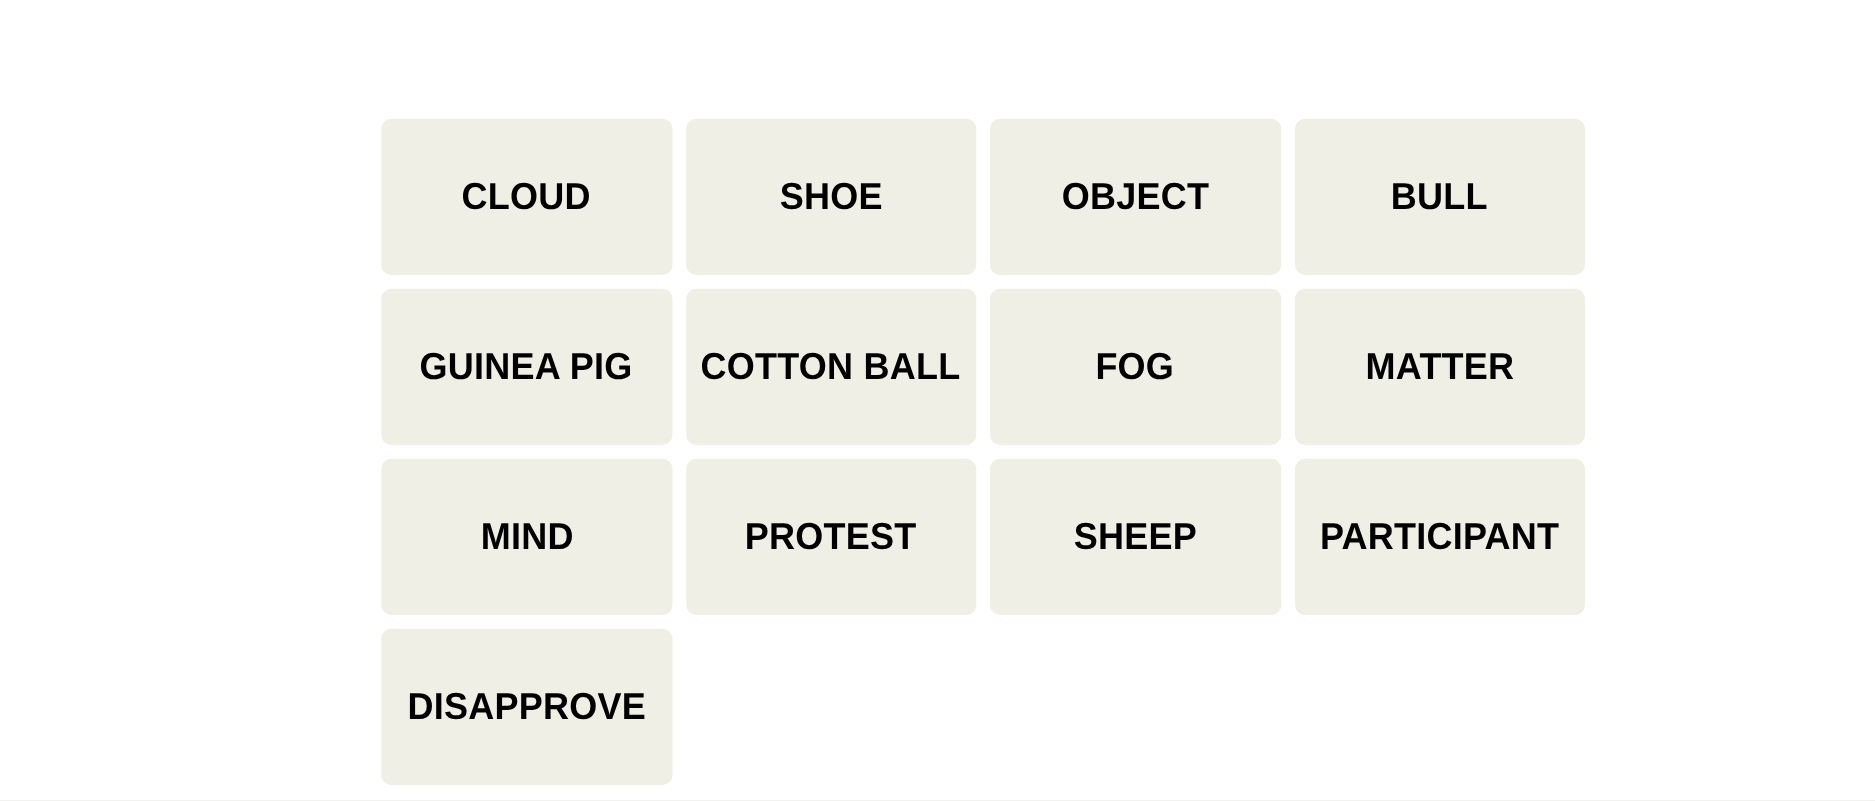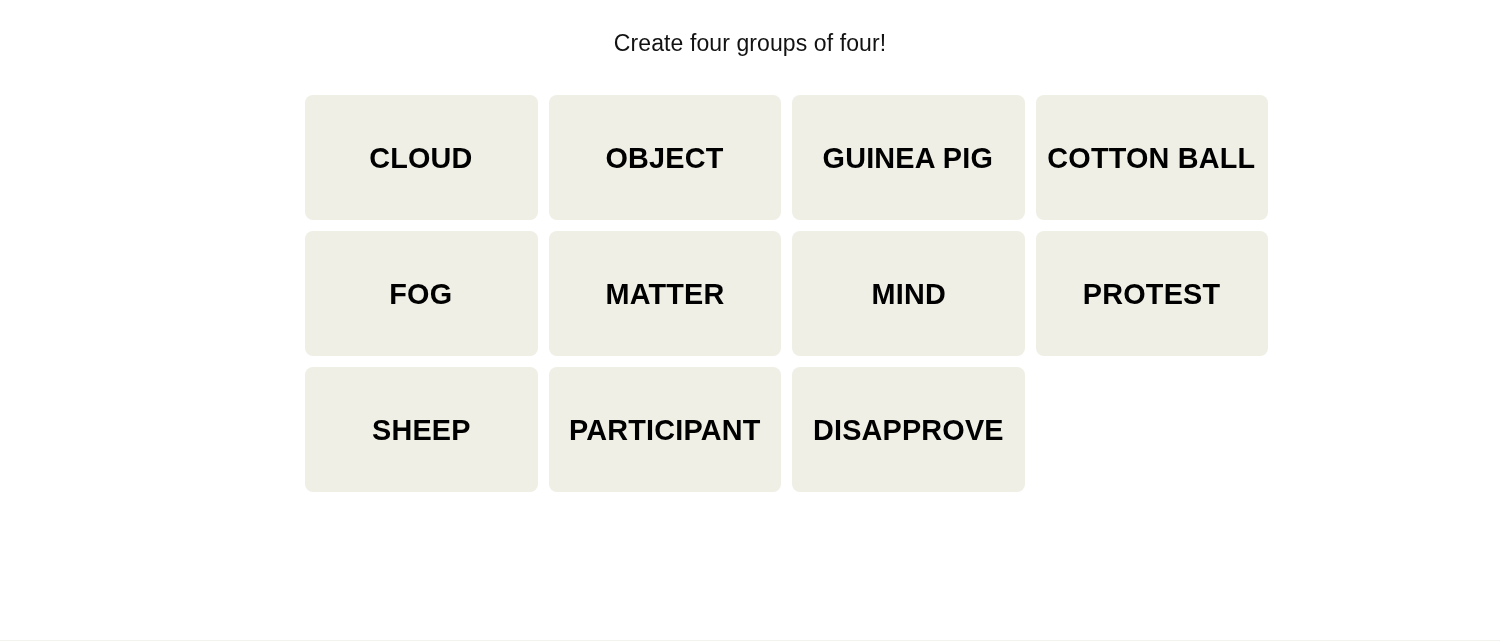--- a/index.html
+++ b/index.html
@@ -77,31 +77,36 @@
     white-space: nowrap;
     transform: scaleX(0.96);
     transform-origin: center;
   }
 </style>
 </head>
 <body>
 
 <div id="app">
 
-  <div class="page-title">Create four groups of four!</div>
 
   <div class="tile-grid">
 
     <div class="tile">
       <span class="tile-label">CLOUD</span>
     </div>
     <div class="tile">
+      <span class="tile-label">SHOE</span>
+    </div>
+    <div class="tile">
       <span class="tile-label">OBJECT</span>
     </div>
 
+    <div class="tile">
+      <span class="tile-label">BULL</span>
+    </div>
     <div class="tile">
       <span class="tile-label">GUINEA PIG</span>
     </div>
     <div class="tile">
       <span class="tile-label">COTTON BALL</span>
     </div>
     <div class="tile">
       <span class="tile-label">FOG</span>
     </div>
 

